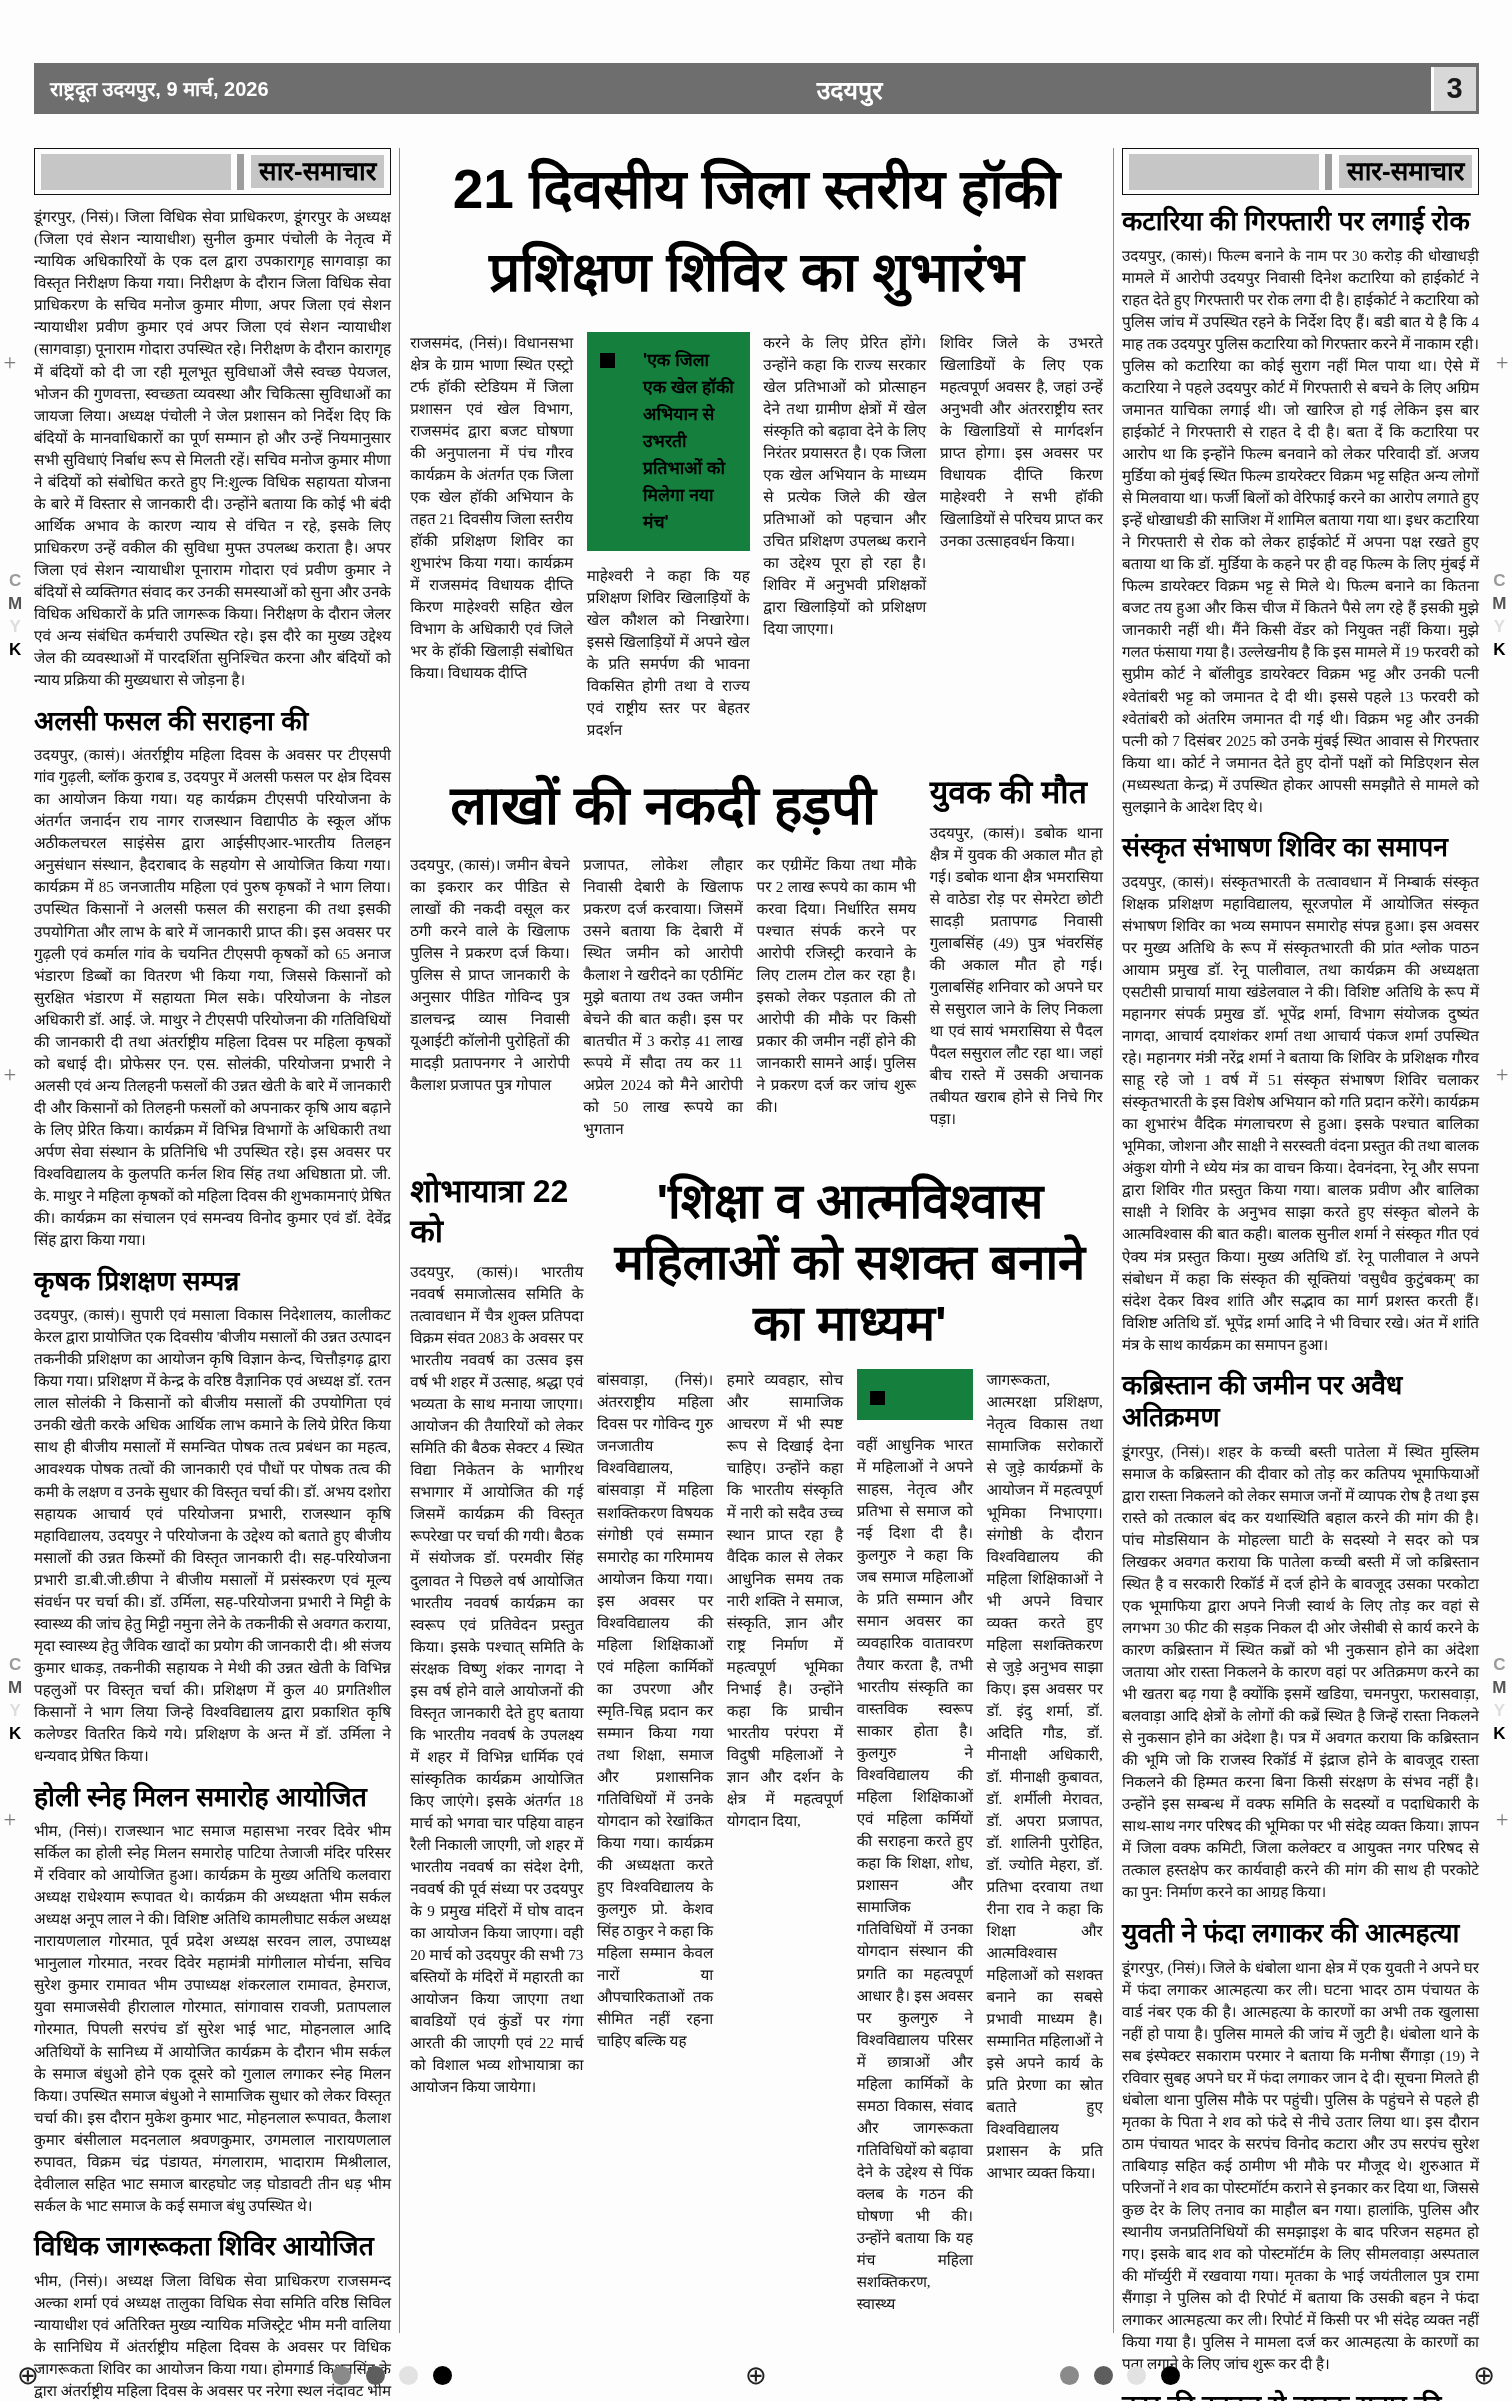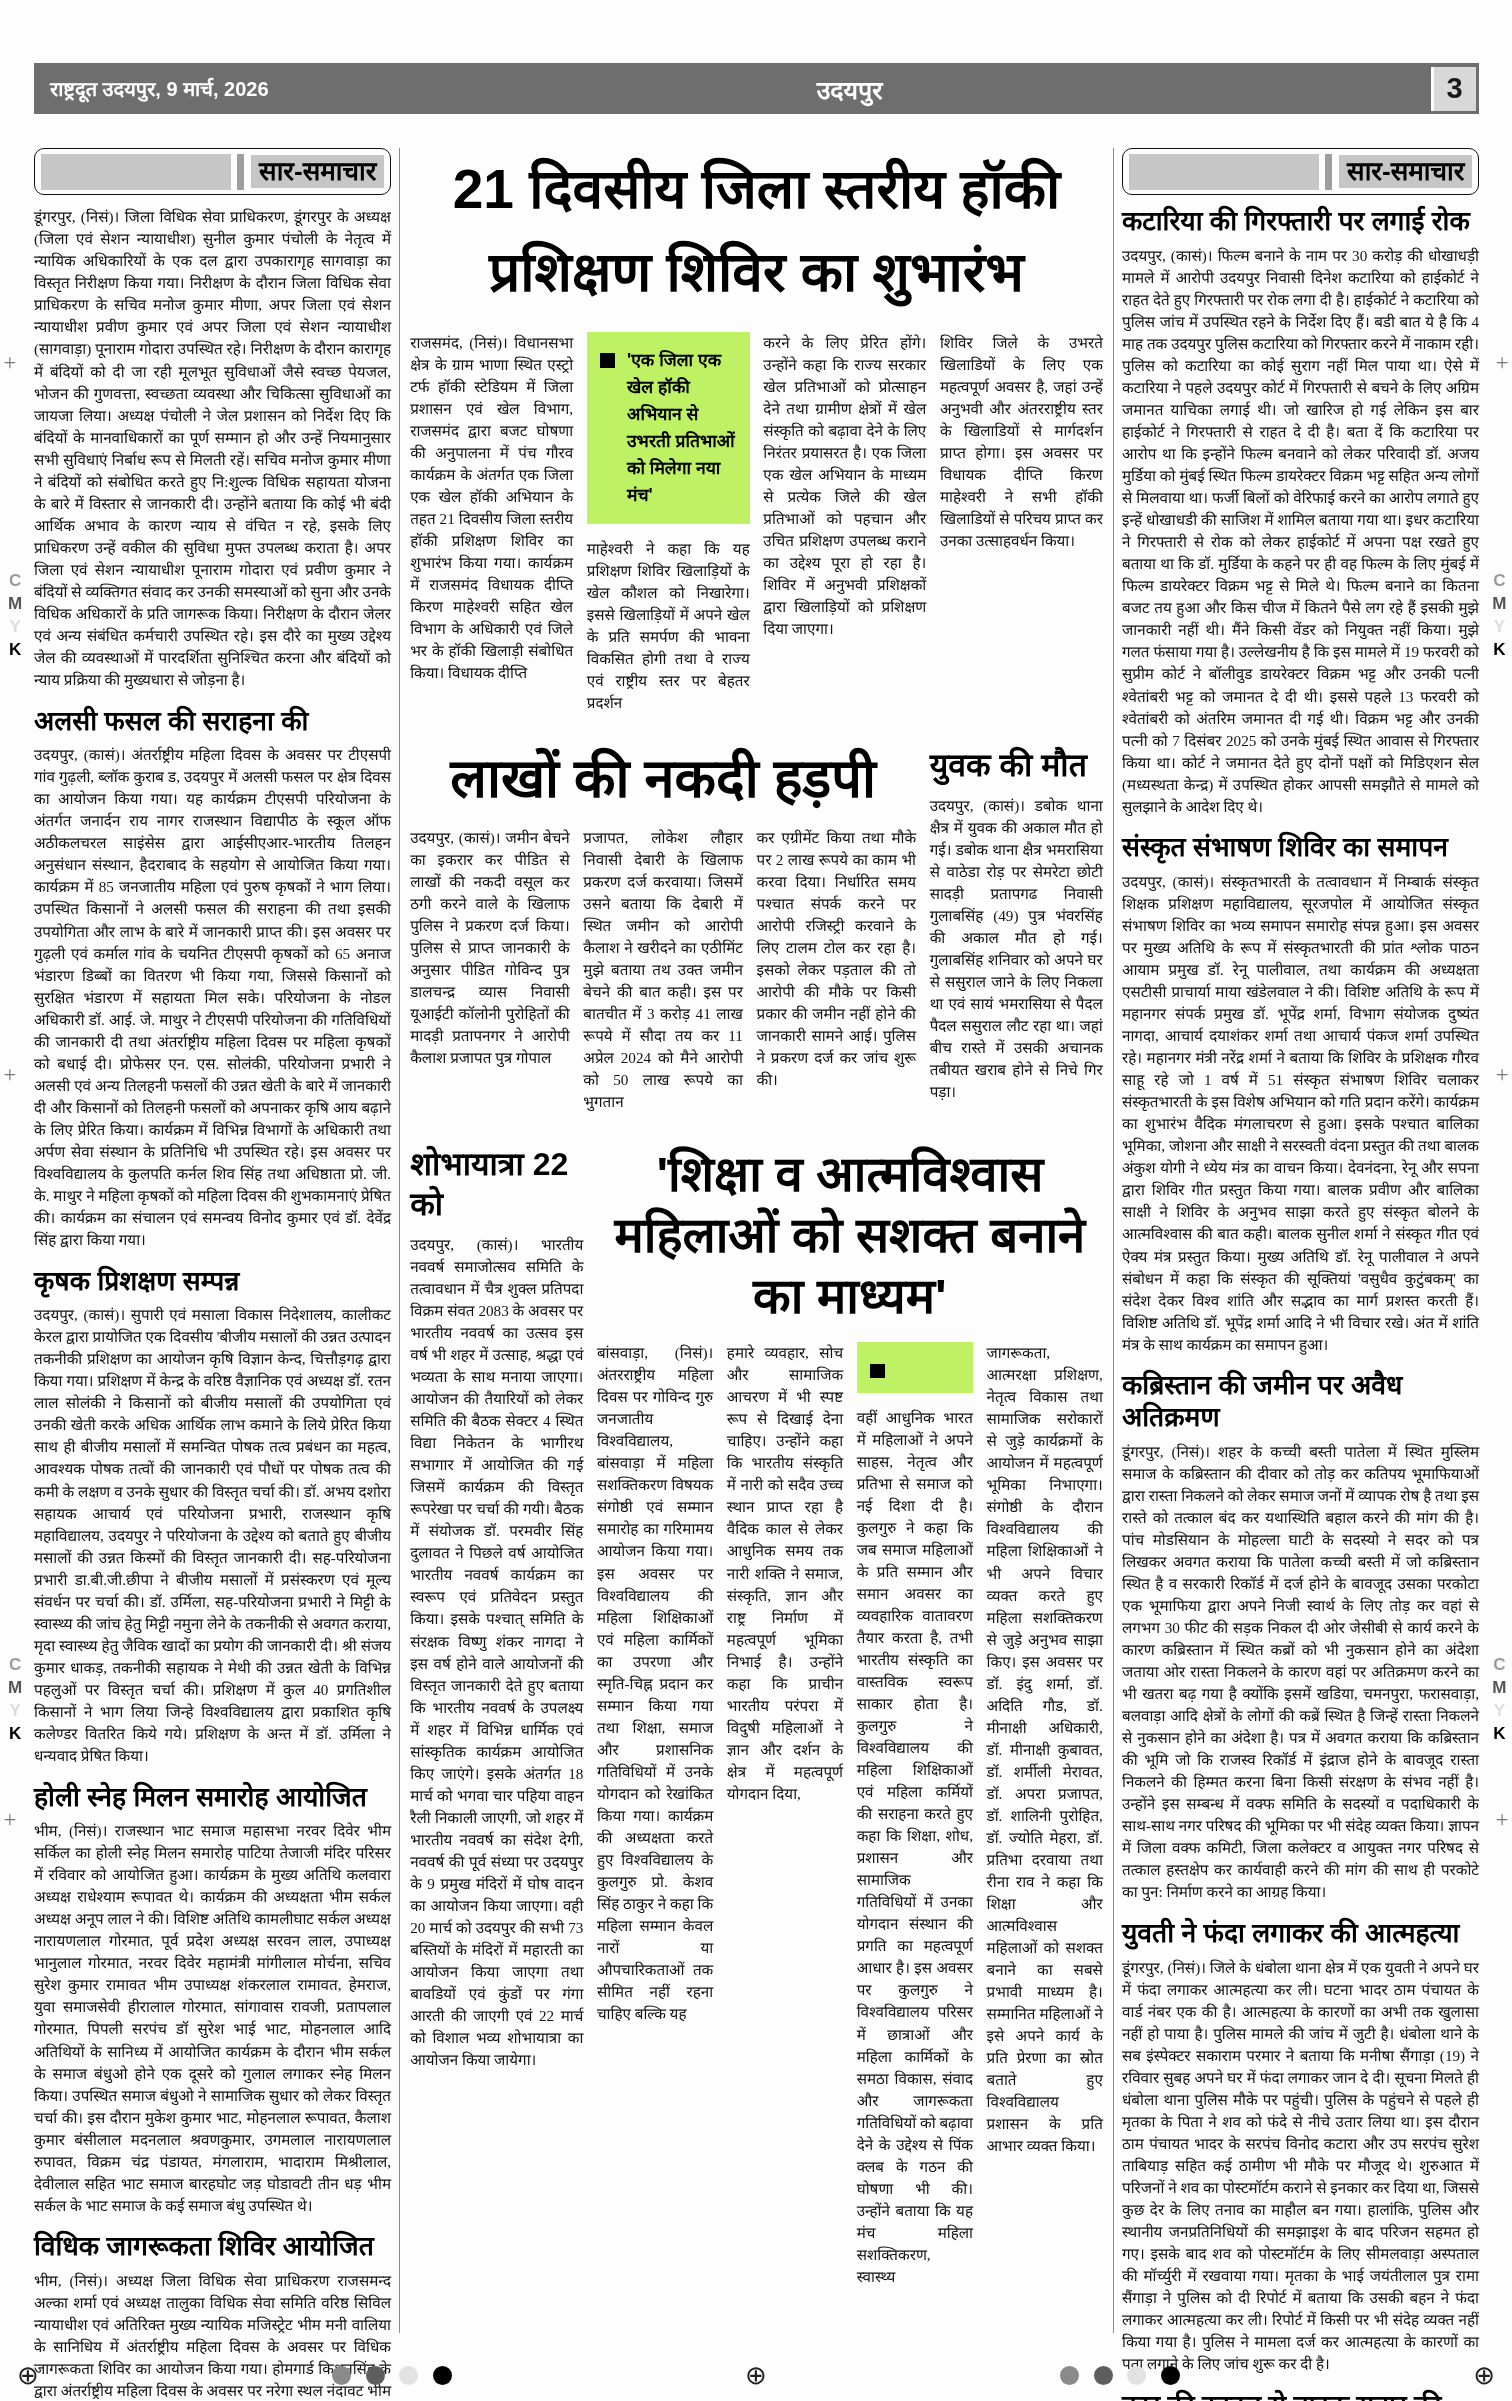--- a/index.html
+++ b/index.html
@@ -12,21 +12,21 @@
   .mh-center{flex:1;text-align:center;font-size:25px;}
   .mh-pagebox{width:42px;height:44px;background:#d8d8d8;color:#1a1a1a;display:flex;align-items:center;
               justify-content:center;font-size:29px;margin:0 3.4px 0 0;border-left:3.4px solid #fdfdfd;}
   
   .content{position:absolute;top:148px;left:34px;right:33px;bottom:68px;display:flex;gap:10.2px;}
   .col-side{width:357px;flex:0 0 357px;}
   .col-side.left{border-right:0.6px solid #8a8a8a;padding-right:8px;}
   .col-side.right{border-left:0.6px solid #8a8a8a;padding-left:8px;}
   .col-center{flex:1;min-width:0;}
   
-  .section-head{display:flex;align-items:center;gap:6.8px;border:1.7px solid #111;border-radius:10px;
+  .section-head{display:flex;align-items:center;gap:6.8px;border:1.7px solid #111;border-radius:0;
                 padding:4.5px 5.6px;margin-bottom:11.3px;}
   .sh-bar{flex:1;height:36px;background:#c6c6c6;}
   .sh-tick{width:6.8px;height:36px;background:#9d9d9d;}
   .sh-tag{font-family:"Liberation Sans",sans-serif;font-weight:bold;font-size:26px;color:#000;
           background:#c6c6c6;padding:1.1px 8px;line-height:1.2;}
   
   .h-side{font-family:"Liberation Sans",sans-serif;font-weight:bold;font-size:26.5px;line-height:1.2;
           margin:14.7px 0 6.8px;color:#000;}
   .h-side.first{margin-top:0;}
   .h-main{font-family:"Liberation Sans",sans-serif;font-weight:bold;font-size:55px;line-height:1.5;
@@ -36,21 +36,21 @@
   .h-med{font-family:"Liberation Sans",sans-serif;font-weight:bold;font-size:32px;line-height:1.25;
          margin:0 0 10.2px;color:#000;}
   
   .body{font-size:15.2px;line-height:1.45;text-align:justify;margin:0 0 5.6px;}
   .cols{display:flex;gap:13.6px;}
   .cols .c{flex:1;min-width:0;}
   .band{display:flex;gap:13.6px;margin-top:25px;}
   .w25{width:25%;flex:0 0 25%;min-width:0;}
   .w75{flex:1;min-width:0;}
   
-  .qbox{background:#bef264;padding:14.7px 13.6px;margin:0 0 13.6px;display:flex;gap:12px;}
+  .qbox{background:#15803d;padding:14.7px 13.6px;margin:0 0 13.6px;display:flex;gap:28px;}
   .qsq{width:14.7px;height:14.7px;background:#000;flex:0 0 14.7px;margin-top:6.8px;}
   .qtext{font-family:"Liberation Sans",sans-serif;font-weight:bold;font-size:17.5px;line-height:1.55;
          margin:0;color:#000;text-align:left;}
   
   .cmyk{position:absolute;font-family:"Liberation Sans",sans-serif;font-weight:bold;font-size:17px;
         line-height:1.35;text-align:center;}
   .cmyk .c1{color:#9a9a9a;display:block}.cmyk .c2{color:#555;display:block}
   .cmyk .c3{color:#ddd;display:block}.cmyk .c4{color:#000;display:block}
   .regrow{position:absolute;bottom:10.2px;left:0;right:0;display:flex;align-items:center;justify-content:space-between;
           padding:0 17px;}

